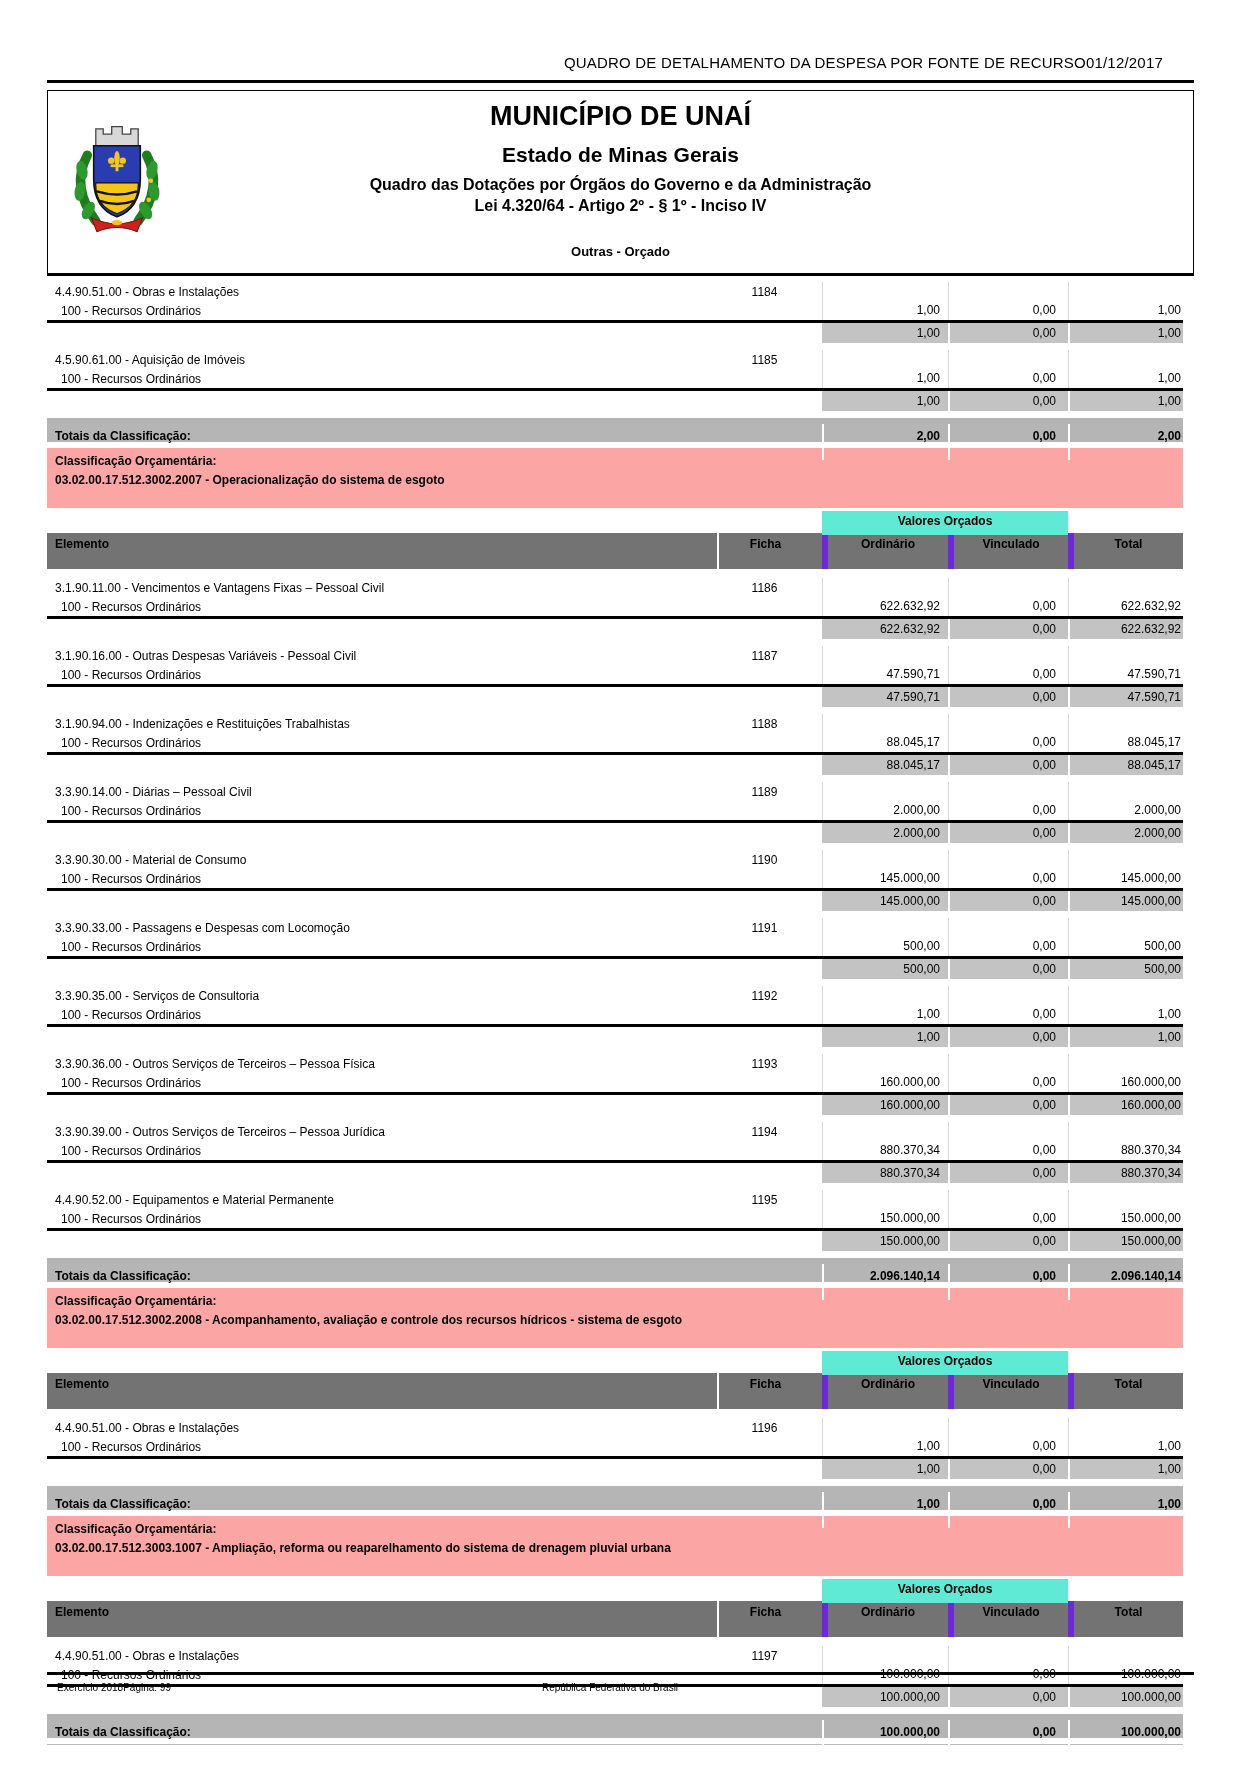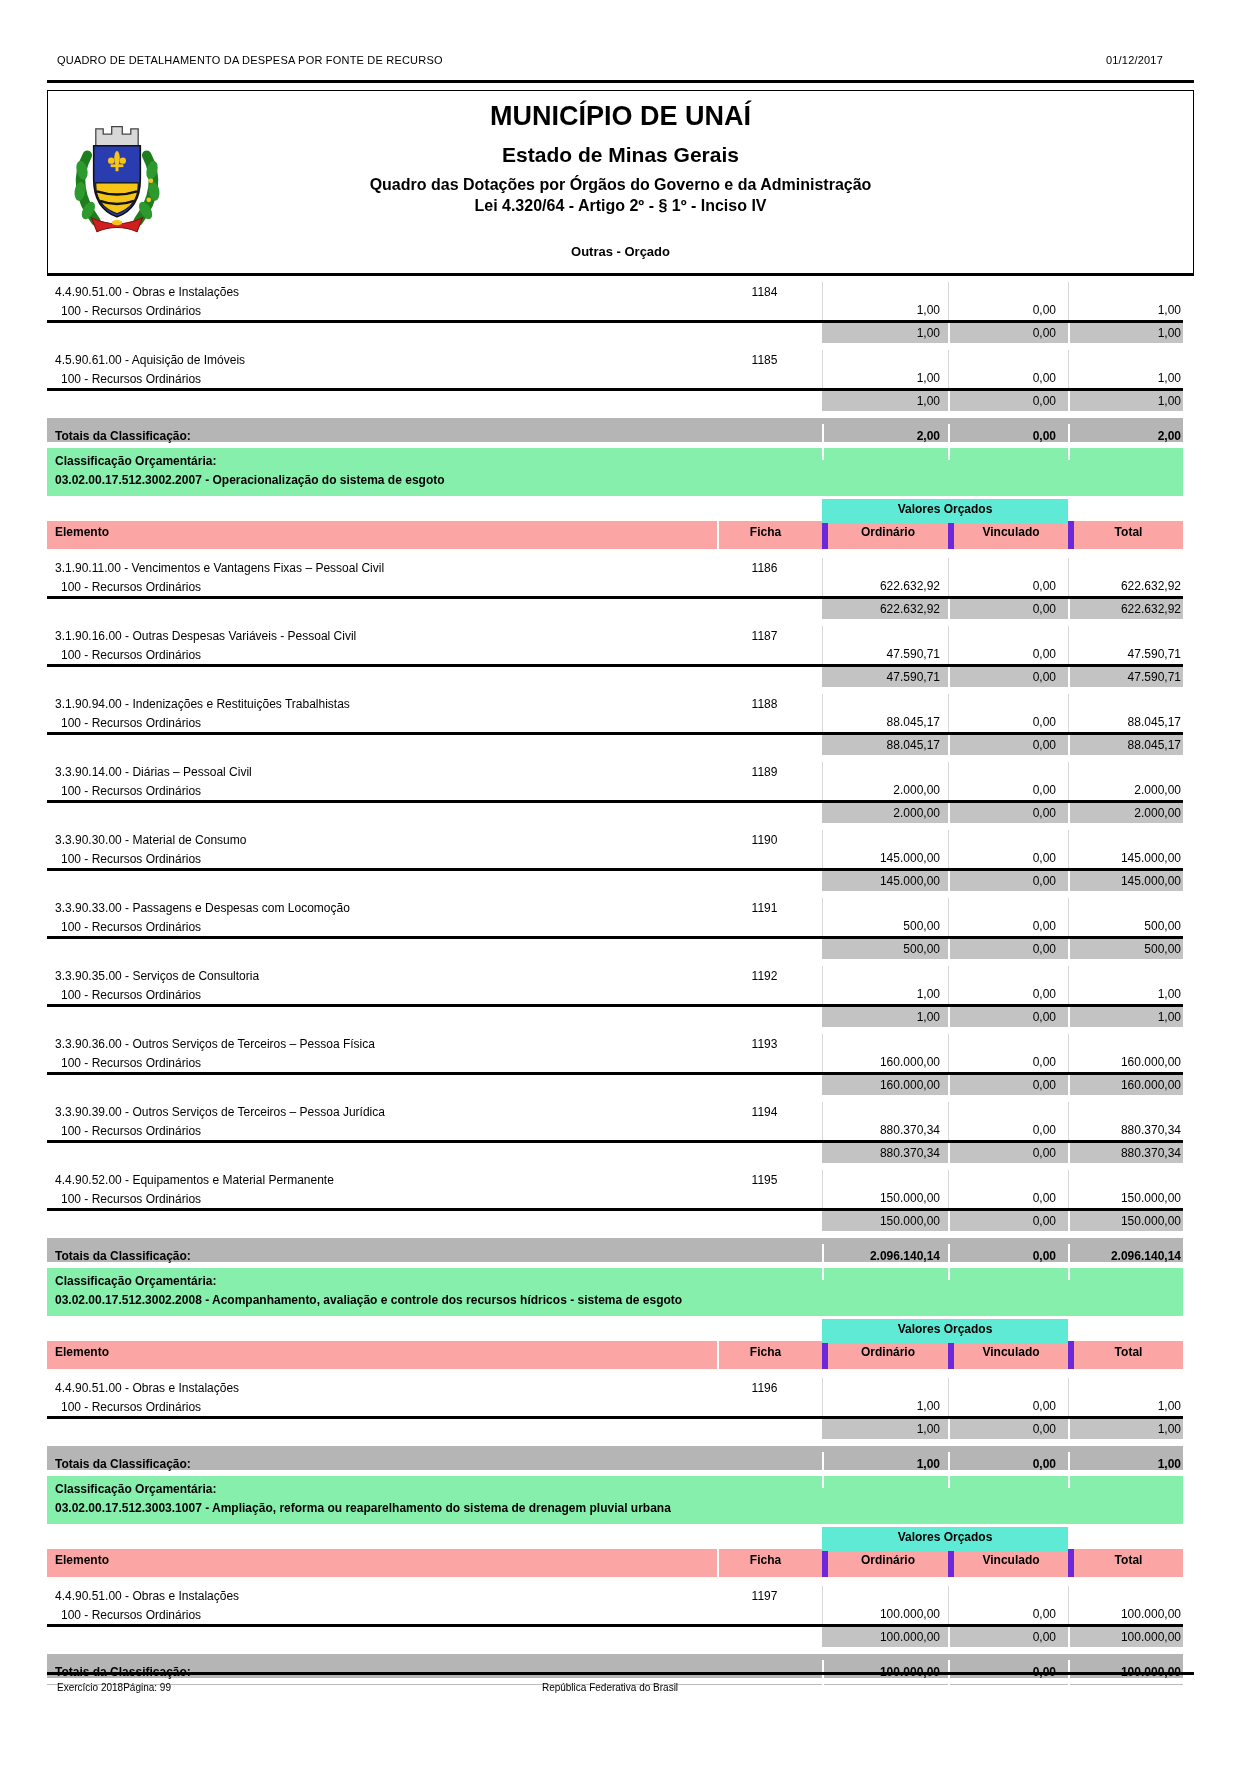--- a/index.html
+++ b/index.html
@@ -6,22 +6,22 @@
   html,body { background:#ffffff; }
   body {
     width: 1241px; height: 1766px;
     position: relative; overflow: hidden;
     font-family: "Liberation Sans", "DejaVu Sans", sans-serif;
     color: #000;
   }
   
   .page-header {
     position: absolute; top: 54px; left: 57px; right: 78px;
-    display: flex; justify-content: space-between;
-    font-size: 11px; letter-spacing: .2px;
+    display: flex; justify-content: flex-end;
+    font-size: 15px; letter-spacing: .2px;
   }
   .top-rule { position: absolute; top: 80px; left: 47px; right: 47px; height: 3px; background:#000; }
   
   .org-box {
     position: absolute; top: 90px; left: 47px; right: 47px; height: 186px;
     border: 1px solid #000; border-bottom: 3px solid #000;
     text-align: center;
   }
   .org-box .t1 { margin-top: 10px; font-size: 27px; font-weight: bold; }
   .org-box .t2 { margin-top: 11px; font-size: 21px; font-weight: bold; }
@@ -30,29 +30,29 @@
   .org-box .scope { margin-top: 29px; font-size: 13px; font-weight: bold; }
   .crest { position: absolute; left: 16px; top: 24px; width: 106px; height: 122px; }
   
   .table-root { position: absolute; top: 282px; left: 47px; width: 1136px; font-size: 12px; }
   .grid-row { display: grid; grid-template-columns: 670px 105px 126px 120px 115px; align-items: center; }
   .c-ficha { text-align: center; padding-right: 10px; }
   .num-ord  { text-align: right; padding-right: 8px; }
   .num-vinc { text-align: right; padding-right: 12px; }
   .num-tot  { text-align: right; padding-right: 2px; }
   .section-head {
-    background: #86efac; padding: 4px 8px 6px 8px; margin-bottom: 3px;
+    background: #fca5a5; padding: 4px 8px 18px 8px; margin-bottom: 3px;
     font-weight: bold; line-height: 19px;
   }
   .valores-row { height: 20px; margin-bottom: 2px; position: relative; }
   .valores-box {
     position: absolute; left: 775px; width: 246px; height: 24px;
     background: #5eead4; text-align: center; font-weight: bold; line-height: 20px;
   }
-  .cols-row { height: 28px; background:#fca5a5; font-weight: bold; margin-bottom: 9px; }
+  .cols-row { height: 36px; background:#737373; font-weight: bold; margin-bottom: 9px; }
   .cols-row > div { height: 100%; line-height: 22px; }
   .cols-row .hdr-el { padding-left: 8px; }
   .cols-row .hdr-ord, .cols-row .hdr-vinc, .cols-row .hdr-tot { text-align: center; border-left: 6px solid #6d28d9; }
   .cols-row .hdr-ficha { border-left: 2px solid #fff; }
   .el-row  { height: 19px; }
   .el-name { padding-left: 8px; white-space: nowrap; }
   .res-row { height: 19px; }
   .res-name { padding-left: 14px; white-space: nowrap; }
   .el-row .vcell, .res-row .vcell { height: 100%; border-left: 1px solid #d8d8d8; line-height: 19px; }
   .res-wrap { border-bottom: 3px solid #000; }

